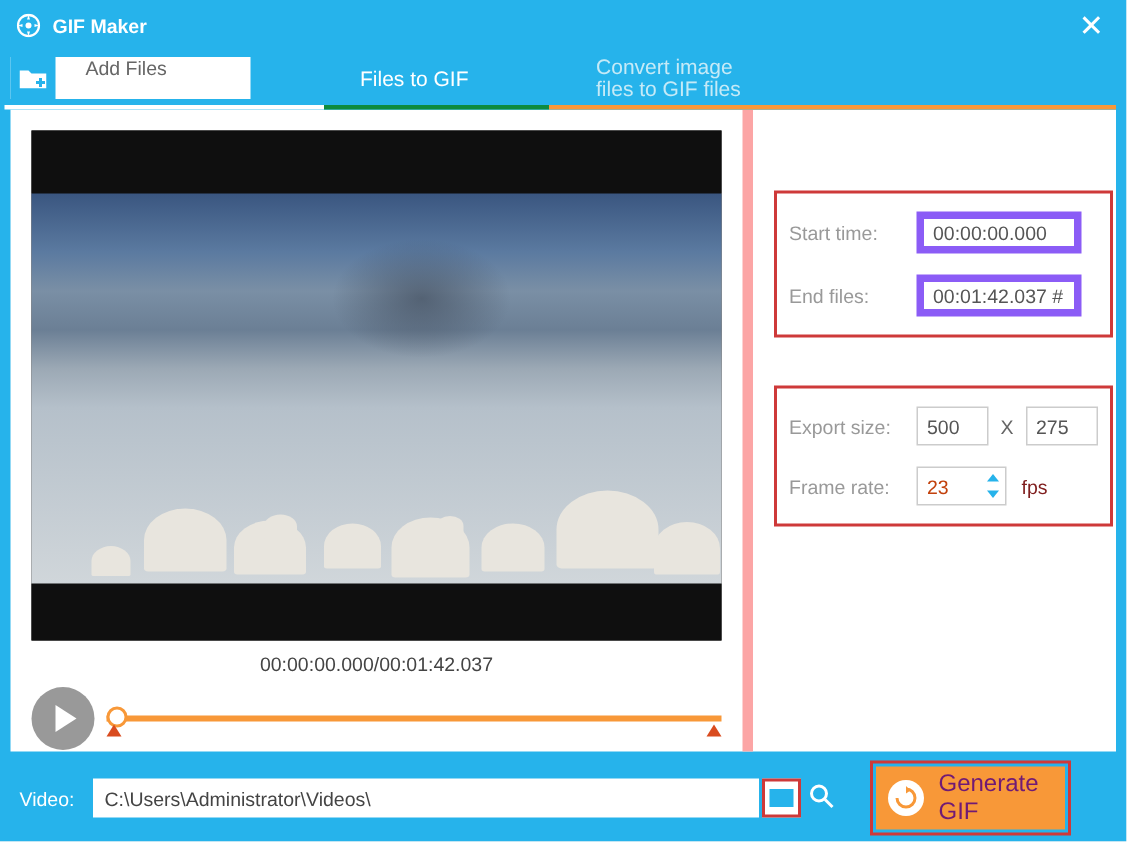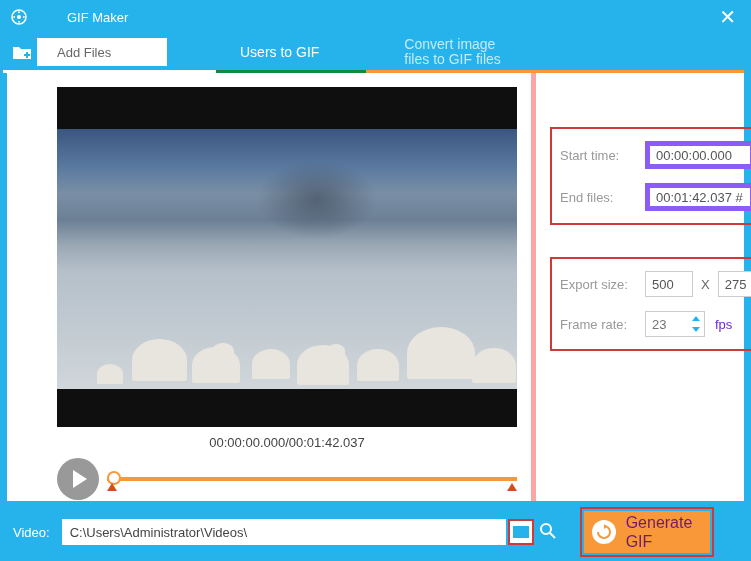--- a/index.html
+++ b/index.html
@@ -28,39 +28,37 @@
       padding: 0 8px;
       color: white;
     }
     .titlebar-icon {
       width: 16px;
       height: 16px;
       margin-right: 8px;
     }
     .titlebar-title {
       font-size: 13px;
-      font-weight: normal;
+      font-weight: bold;
       flex: 1;
-      margin-left: 32px;
     }
     .close-btn {
       color: white;
       font-size: 20px;
       cursor: pointer;
       padding: 0 4px;
     }
     .tabs {
       display: flex;
       height: 42px;
       background: #26b3eb;
       position: relative;
     }
     .add-files-btn {
       display: flex;
-      align-items: center;
       background: white;
       width: 160px;
       height: 28px;
       margin: 7px 0 0 4px;
       font-size: 13px;
       color: #666;
     }
     .add-files-icon {
       width: 30px;
       height: 100%;
@@ -116,23 +114,22 @@
       line-height: 1.1;
     }
     .content {
       background: white;
       display: flex;
       height: 428px;
       margin: 0 4px;
     }
     .preview-panel {
       width: 497px;
-      border-right: 5px solid #fca5a5;
+      border-right: 7px solid #fca5a5;
       padding: 14px;
-      margin-left: 36px;
     }
     .video-preview {
       width: 460px;
       height: 340px;
       background: #0f0f0f;
       display: flex;
       flex-direction: column;
     }
     .video-black-top {
       height: 42px;
@@ -268,21 +265,21 @@
       border: 1px solid #ccc;
       display: flex;
       align-items: center;
       position: relative;
     }
     .fps-input {
       width: 40px;
       border: none;
       padding-left: 6px;
       font-size: 13px;
-      color: #737373;
+      color: #c2410c;
       outline: none;
     }
     .spinner {
       position: absolute;
       right: 1px;
       top: 1px;
       width: 14px;
       height: calc(100% - 2px);
       display: flex;
       flex-direction: column;
@@ -303,21 +300,21 @@
     }
     .spinner-arrow-down {
       width: 0;
       height: 0;
       border-left: 4px solid transparent;
       border-right: 4px solid transparent;
       border-top: 5px solid #26b3eb;
     }
     .fps-label {
       margin-left: 10px;
-      color: #6d28d9;
+      color: #7f1d1d;
       font-size: 13px;
       text-align: center;
     }
     .footer {
       height: 54px;
       background: #26b3eb;
       display: flex;
       align-items: center;
       padding: 0 10px;
       margin-top: 4px;
@@ -414,21 +411,21 @@
     <div class="add-files-btn">
       <div class="add-files-icon">
         <svg width="18" height="14" viewBox="0 0 18 14">
             <path d="M0 2 L6 2 L8 4 L18 4 L18 14 L0 14 Z" fill="white"></path>
             <path d="M13 7 L15 7 L15 9 L17 9 L17 11 L15 11 L15 13 L13 13 L13 11 L11 11 L11 9 L13 9 Z" fill="#26b3eb"></path>
           </svg>
       </div>
       <span class="add-files-text">Add Files</span>
     </div>
     <div class="tab tab-1 active">
-      <span>Users to GIF</span>
+      <span>Files to GIF</span>
     </div>
     <div class="tab tab-2">
       <span style="white-space:pre-line">Convert image
 files to GIF files</span>
     </div>
     <div class="tab-underline-white"></div>
     <div class="tab-underline"></div>
     <div class="tab-underline-orange"></div>
   </div>
 

